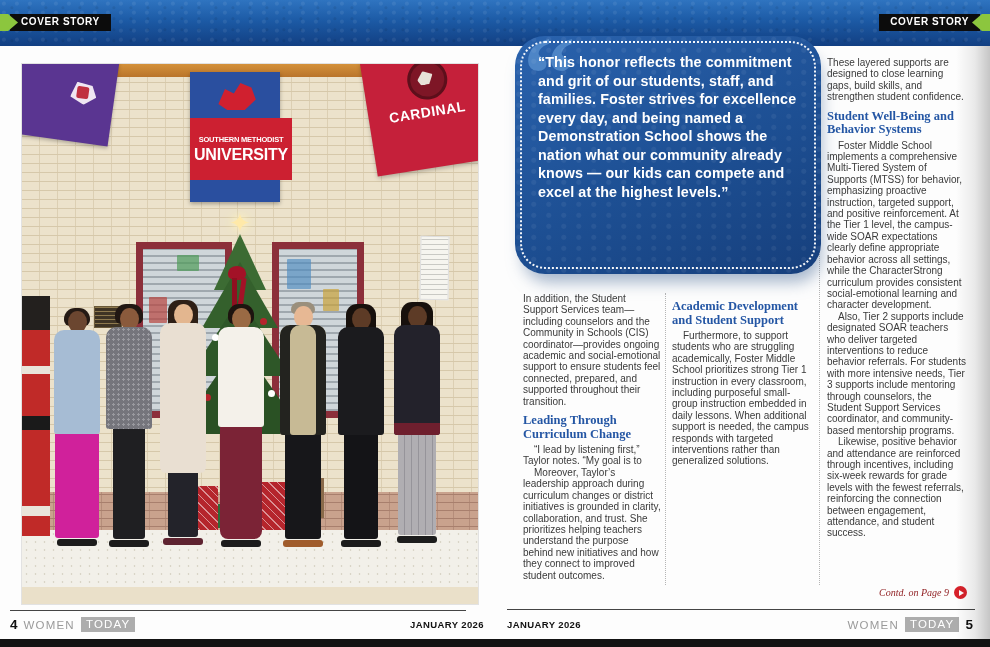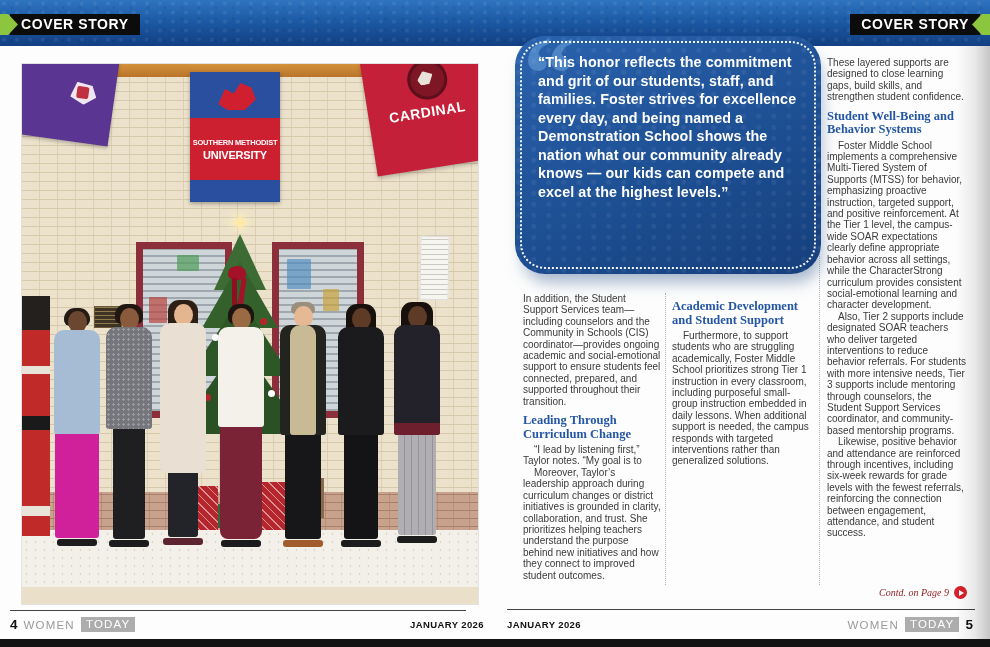--- a/index.html
+++ b/index.html
@@ -7,21 +7,21 @@
   .spread{position:absolute;inset:0;}
 
   
   .topbar{position:absolute;left:0;top:0;width:990px;height:46px;
     background:linear-gradient(180deg,#2f74c0 0%,#1c5aa5 45%,#123f82 100%);}
   .topbar:after{content:"";position:absolute;inset:0;
     background-image:radial-gradient(circle at 30% 40%,rgba(255,255,255,.07) 0 1.5px,transparent 2.5px),
                      radial-gradient(circle at 70% 70%,rgba(0,0,0,.08) 0 1px,transparent 2px);
     background-size:13px 9px,17px 11px;}
   .cover-tag{position:absolute;top:14px;display:flex;align-items:stretch;z-index:3;}
-  .cover-tag .tag-box{background:#0c0c0c;color:#fff;font-weight:bold;font-size:14px;
+  .cover-tag .tag-box{background:#0c0c0c;color:#fff;font-weight:bold;font-size:10px;
     letter-spacing:.6px;padding:3px 11px 4px;line-height:1;white-space:nowrap;}
   .tag-arrow{width:18px;background:#8cc63e;}
   .tag-arrow.left{clip-path:polygon(0 0,45% 0,100% 50%,45% 100%,0 100%);margin-right:-8px;}
   .tag-arrow.right{clip-path:polygon(100% 0,55% 0,0 50%,55% 100%,100% 100%);margin-left:-8px;}
   .cover-tag.left{left:0;}
   .cover-tag.right{right:0;}
 
   
   .photo{position:absolute;left:22px;top:64px;width:456px;height:540px;overflow:hidden;background:#eae0c9;box-shadow:0 0 0 1px #e2e2e2;}
   .wall{position:absolute;left:0;top:0;width:456px;height:468px;background-color:#ece2cb;
@@ -38,23 +38,23 @@
     background-image:repeating-linear-gradient(90deg,#8f8b80 0 2px,transparent 2px 5px);border:1px solid #97927f;}
 
   .banner-purple{position:absolute;left:-8px;top:-10px;width:100px;height:86px;background:#5a3591;transform:rotate(8deg);box-shadow:0 2px 4px rgba(0,0,0,.25);}
   .banner-purple .emblem{position:absolute;right:18px;top:26px;width:26px;height:22px;background:#efe6f2;
     clip-path:polygon(20% 0,80% 10%,100% 60%,55% 100%,0 70%);}
   .banner-purple .emblem:after{content:"";position:absolute;left:6px;top:4px;width:12px;height:12px;background:#c03040;border-radius:2px;}
 
   .banner-smu{position:absolute;left:168px;top:8px;width:90px;height:130px;background:#2a4f9f;box-shadow:0 2px 4px rgba(0,0,0,.3);}
   .banner-smu .mustang{position:absolute;left:24px;top:8px;width:44px;height:30px;background:#d0202f;
     clip-path:polygon(10% 80%,25% 30%,45% 45%,60% 10%,85% 25%,95% 65%,70% 100%,30% 100%);}
-  .banner-smu .band{position:absolute;left:0;top:46px;width:90px;height:62px;background:#cc2031;display:flex;flex-direction:column;justify-content:center;align-items:center;gap:2px;}
+  .banner-smu .band{position:absolute;left:0;top:46px;width:102px;height:62px;background:#cc2031;display:flex;flex-direction:column;justify-content:center;align-items:center;gap:2px;}
   .banner-smu .l1{color:#fff;font-weight:bold;font-size:7.5px;letter-spacing:-.2px;white-space:nowrap;}
-  .banner-smu .l2{color:#fff;font-weight:bold;font-size:11px;letter-spacing:-.2px;}
+  .banner-smu .l2{color:#fff;font-weight:bold;font-size:16px;letter-spacing:-.2px;}
 
   .banner-cardinal{position:absolute;left:346px;top:-12px;width:118px;height:116px;background:#c5203a;transform:rotate(-9deg);box-shadow:0 2px 4px rgba(0,0,0,.25);}
   .banner-cardinal .logo{position:absolute;left:44px;top:8px;width:34px;height:34px;background:#7e1626;border-radius:50%;border:3px solid #5d0f1b;}
   .banner-cardinal .logo:after{content:"";position:absolute;left:7px;top:8px;width:16px;height:14px;background:#e8e2d8;clip-path:polygon(0 60%,40% 0,100% 30%,70% 100%,20% 100%);}
   .banner-cardinal .txt{position:absolute;left:0;top:52px;width:118px;text-align:center;color:#fff;font-weight:bold;font-size:14px;letter-spacing:.5px;}
 
   .window{position:absolute;top:178px;height:176px;background:#cfd6da;
     background-image:repeating-linear-gradient(0deg,rgba(120,130,138,.55) 0 2px,transparent 2px 7px);
     border:7px solid #8c2f3a;box-sizing:border-box;}
   .window.w-left{left:114px;width:96px;}

